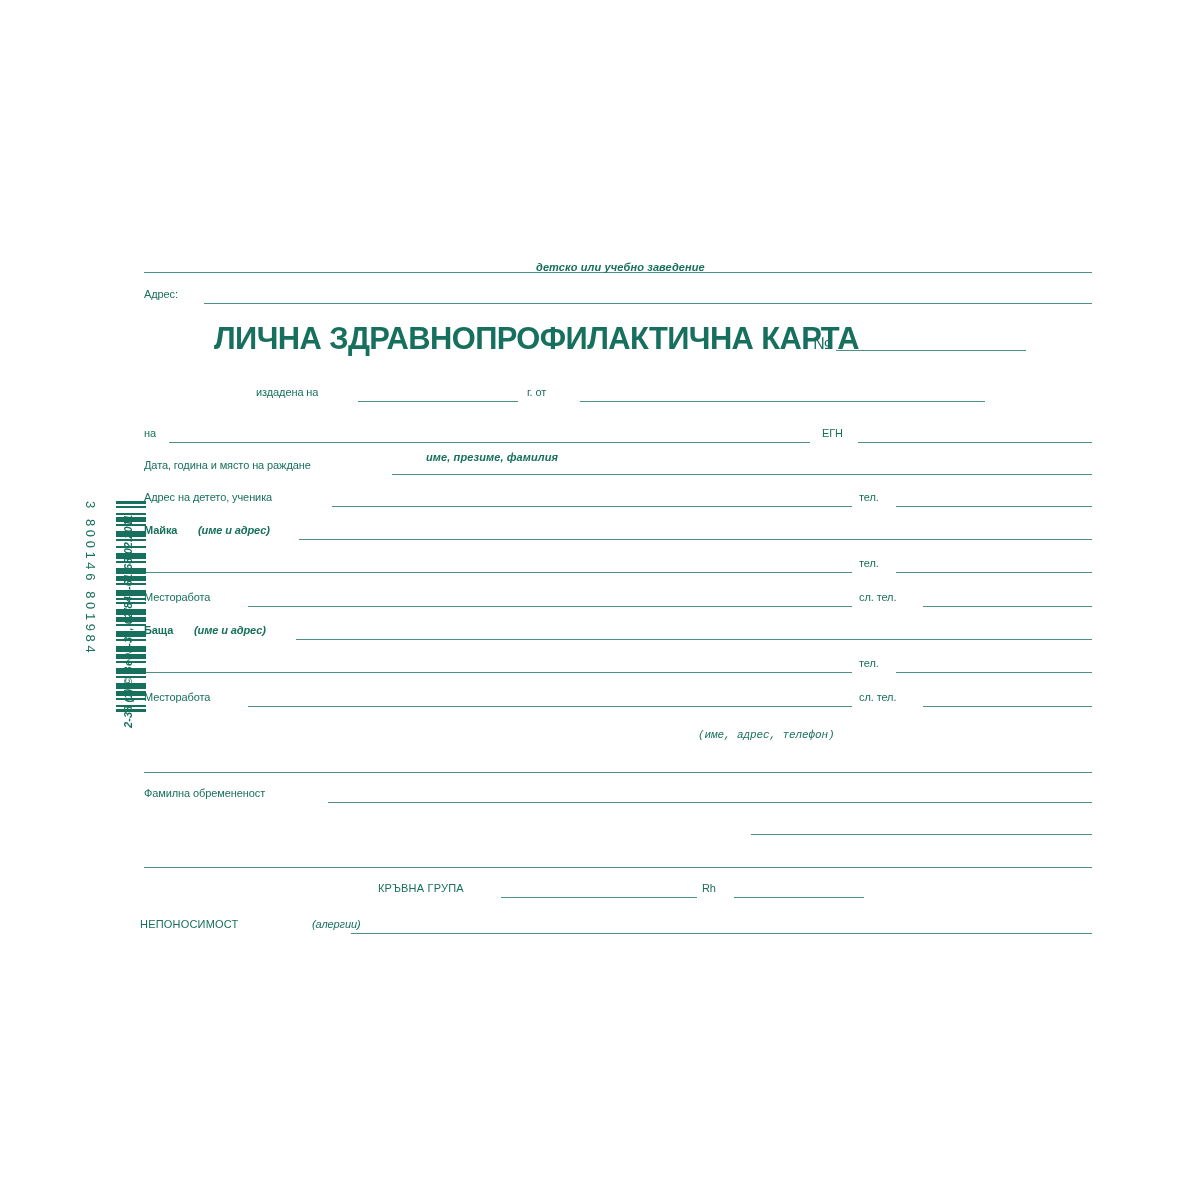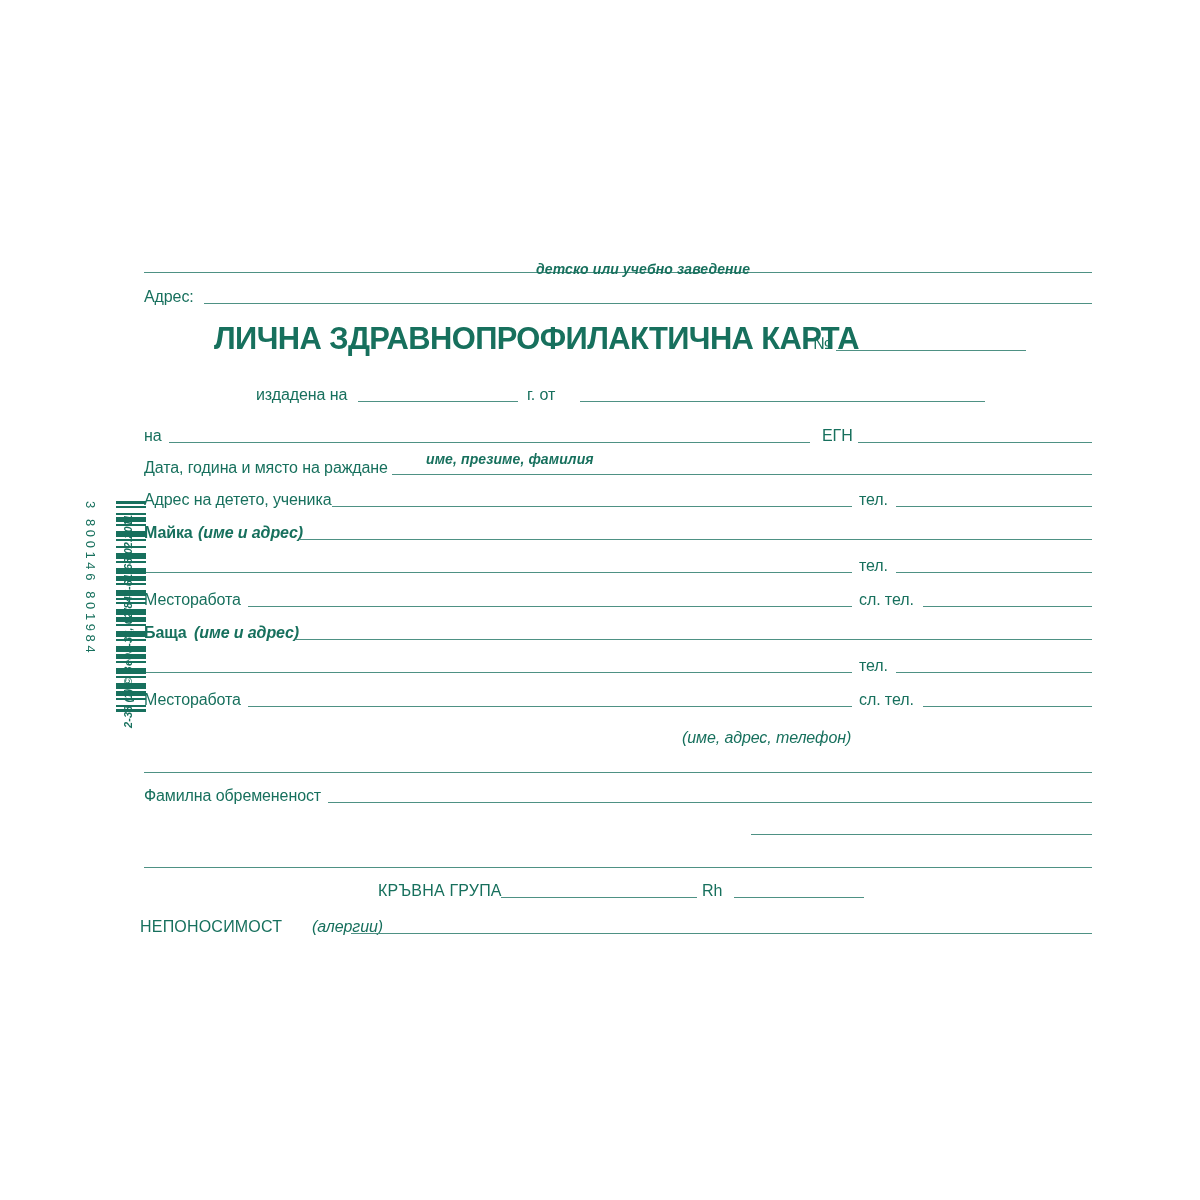--- a/index.html
+++ b/index.html
@@ -27,31 +27,31 @@
   
   .rule {
     position: absolute;
     height: 0;
     border-top: 1.6px solid #4e9184;
   }
 
   
   .lbl {
     position: absolute;
-    font-size: 16px;
+    font-size: 11px;
     line-height: 1;
     color: #17705d;
     white-space: nowrap;
     letter-spacing: -0.1px;
   }
   .lbl.b   { font-weight: bold; }
   .lbl.it  { font-style: italic; font-weight: bold; }
   .lbl.itn { font-style: italic; font-weight: normal; }
   .lbl.small {
-    font-size: 14px;
+    font-size: 11px;
     font-style: italic;
     font-weight: bold;
     letter-spacing: 0.1px;
   }
   .lbl.caps { letter-spacing: 0.2px; }
 
   
   #doc-title {
     position: absolute;
     left: 118px;
@@ -209,21 +209,21 @@
 
   <div class="rule" style="left:48px; top:414px; width:708px;"></div>
   <span class="lbl" style="left:763px; top:400px;">тел.</span>
   <div class="rule" style="left:800px; top:414px; width:196px;"></div>
 
   <span class="lbl" style="left:48px; top:434px;">Месторабота</span>
   <div class="rule" style="left:152px; top:448px; width:604px;"></div>
   <span class="lbl" style="left:763px; top:434px;">сл. тел.</span>
   <div class="rule" style="left:827px; top:448px; width:169px;"></div>
 
-  <span class="lbl itn" style="left:586px; top:472px;">(име, адрес, телефон)</span>
+  <span class="lbl itn" style="left:602px; top:472px;font-family:Liberation Mono, monospace;">(име, адрес, телефон)</span>
   <div class="rule" style="left:48px; top:514px; width:948px;"></div>
 
   <span class="lbl" style="left:48px; top:530px;">Фамилна обремененост</span>
   <div class="rule" style="left:232px; top:544px; width:764px;"></div>
 
   <div class="rule" style="left:655px; top:576px; width:341px;"></div>
   <div class="rule" style="left:48px; top:609px; width:948px;"></div>
 
   <span class="lbl caps" style="left:282px; top:625px;">КРЪВНА ГРУПА</span>
   <div class="rule" style="left:405px; top:639px; width:196px;"></div>

